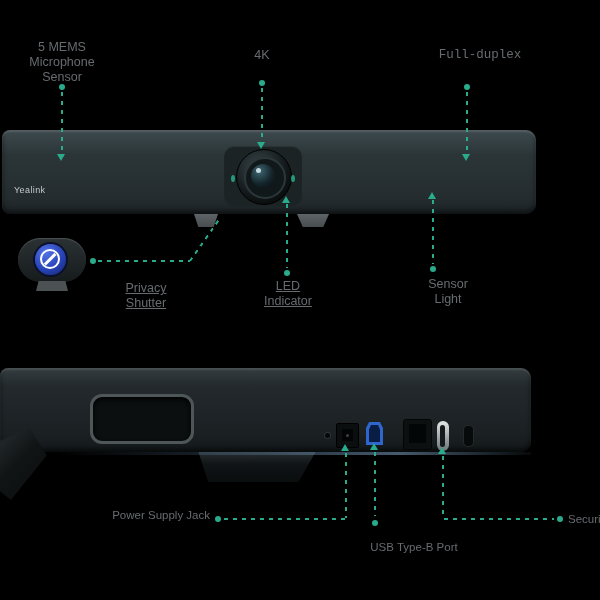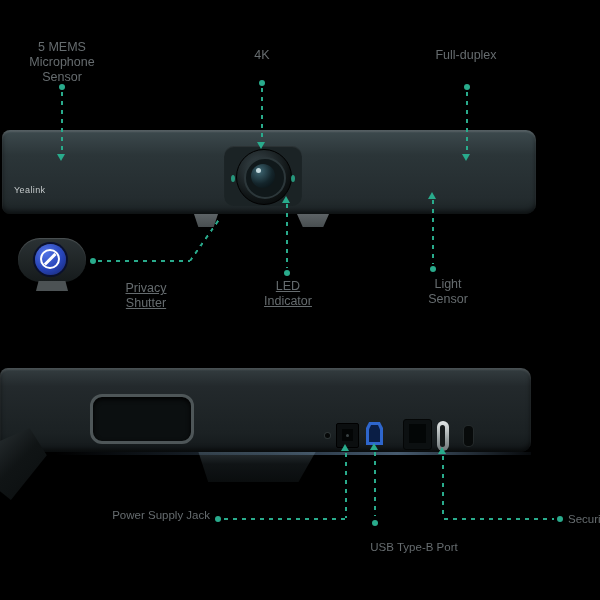--- a/index.html
+++ b/index.html
@@ -104,21 +104,21 @@
   <div class="dashv" style="left:61px;top:92px;height:60px;"></div>
   <div class="arr-dn" style="left:57px;top:154px;"></div>
 
   <div class="lbl" style="left:212px;top:48px;width:100px;">
     <span class="ln">4K</span>
   </div>
   <div class="dot" style="left:259px;top:80px;"></div>
   <div class="dashv" style="left:261px;top:88px;height:52px;"></div>
   <div class="arr-dn" style="left:257px;top:142px;"></div>
 
-  <div class="lbl" style="left:406px;top:48px;width:120px;">
+  <div class="lbl" style="left:420px;top:48px;width:120px;font-family:Liberation Mono, monospace;">
     <span class="ln">Full-duplex</span>
   </div>
   <div class="dot" style="left:464px;top:84px;"></div>
   <div class="dashv" style="left:466px;top:92px;height:60px;"></div>
   <div class="arr-dn" style="left:462px;top:154px;"></div>
 
   <div id="privacy-icon"></div>
   <div id="privacy-ring"></div>
   <div id="privacy-glyph">
     <div id="privacy-slash"></div>
@@ -134,22 +134,22 @@
 
   <div class="lbl" style="left:238px;top:279px;width:100px;text-decoration:underline;">
     <span class="ln">LED</span>
     <span class="ln">Indicator</span>
   </div>
   <div class="dot" style="left:284px;top:270px;"></div>
   <div class="dashv" style="left:286px;top:204px;height:64px;"></div>
   <div class="arr-up" style="left:282px;top:196px;"></div>
 
   <div class="lbl" style="left:398px;top:277px;width:100px;">
+    <span class="ln">Sensor</span>
     <span class="ln">Light</span>
-    <span class="ln">Sensor</span>
   </div>
   <div class="dot" style="left:430px;top:266px;"></div>
   <div class="dashv" style="left:432px;top:200px;height:64px;"></div>
   <div class="arr-up" style="left:428px;top:192px;"></div>
 
   <div id="rear-bar"></div>
   <div id="rear-recess"></div>
   <div id="stand-arm-left"></div>
   <div id="stand-foot"></div>
 

